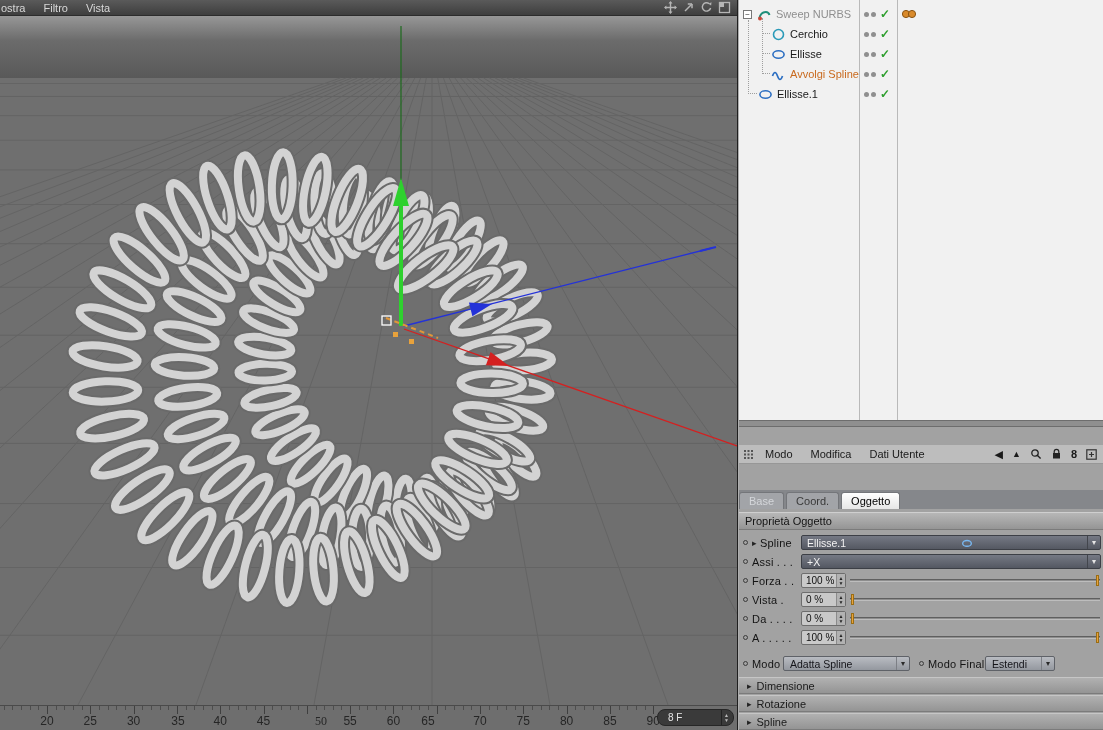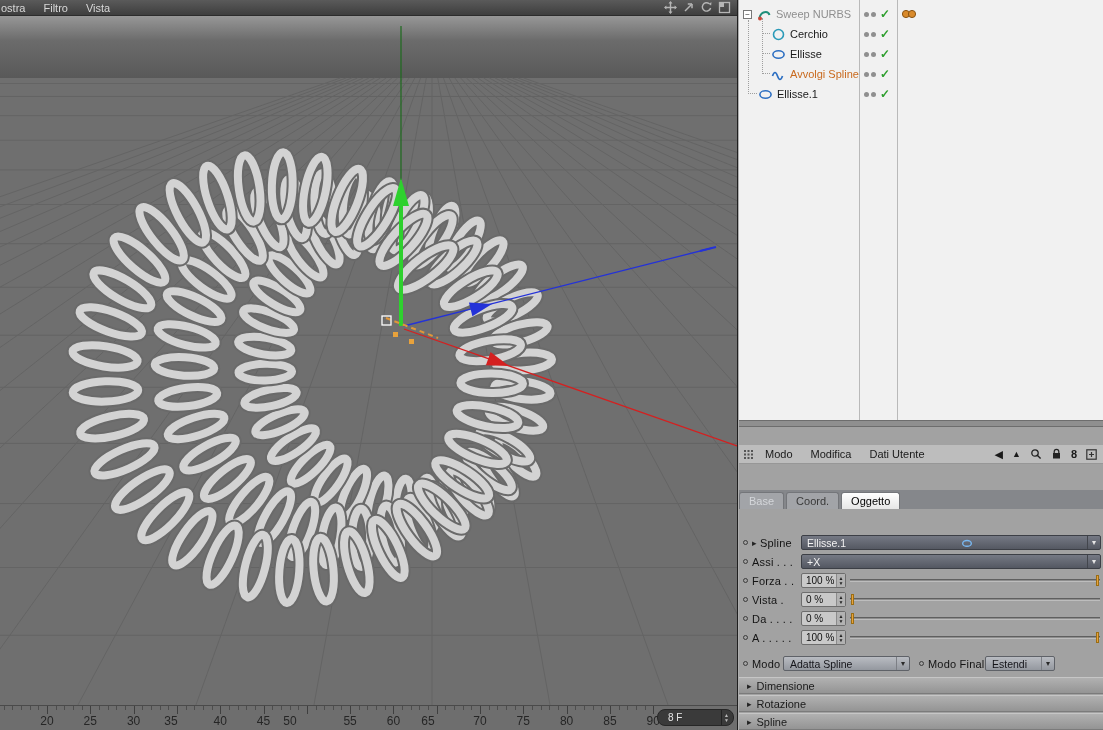--- a/index.html
+++ b/index.html
@@ -488,27 +488,27 @@
           <span class="tickminor" style="left: 635.9px;"></span>
           <span class="tickminor" style="left: 644.5px;"></span>
           <span class="tickminor" style="left: 653.2px;"></span>
           <span class="tickmajor" style="left: 47px;"></span>
           <span class="ruler-label" style="left: 47px;">20</span>
           <span class="tickmajor" style="left: 90.3px;"></span>
           <span class="ruler-label" style="left: 90.3px;">25</span>
           <span class="tickmajor" style="left: 133.6px;"></span>
           <span class="ruler-label" style="left: 133.6px;">30</span>
           <span class="tickmajor" style="left: 176.9px;"></span>
-          <span class="ruler-label" style="left: 171px; text-align: center;">35</span>
+          <span class="ruler-label" style="left: 178px; text-align: center;">35</span>
           <span class="tickmajor" style="left: 220.2px;"></span>
           <span class="ruler-label" style="left: 220.2px;">40</span>
           <span class="tickmajor" style="left: 263.5px;"></span>
           <span class="ruler-label" style="left: 263.5px;">45</span>
           <span class="tickmajor" style="left: 306.8px;"></span>
-          <span class="ruler-label" style="left: 290px;">50</span>
+          <span class="ruler-label" style="left: 321px; font-family: Liberation Serif, serif;">50</span>
           <span class="tickmajor" style="left: 350.1px;"></span>
           <span class="ruler-label" style="left: 350.1px;">55</span>
           <span class="tickmajor" style="left: 393.4px;"></span>
           <span class="ruler-label" style="left: 393.4px;">60</span>
           <span class="tickmajor" style="left: 436.7px;"></span>
           <span class="ruler-label" style="left: 428px;">65</span>
           <span class="tickmajor" style="left: 480px;"></span>
           <span class="ruler-label" style="left: 480px;">70</span>
           <span class="tickmajor" style="left: 523.3px;"></span>
           <span class="ruler-label" style="left: 523.3px;">75</span>
@@ -658,20 +658,23 @@
         </span>
       </div>
 
 
       <div id="am-tabs">
         <span class="tab dim">Base</span>
         <span class="tab">Coord.</span>
         <span class="tab active">Oggetto</span>
       </div>
 
+      <div id="am-sechdr">
+        <span>Proprietà Oggetto</span>
+      </div>
 
       <div class="ar-row" style="top:106px">
         <span class="anim-dot"></span>
         <span class="ar-exp">▸</span>
         <span class="ar-label">Spline</span>
         <span class="field-dark" style="left:62px;width:300px">
           <span>Ellisse.1</span>
           <span style="margin-left:auto;display:flex;align-items:center">
             <svg width="14" height="12" viewBox="0 0 15 15">
                 <ellipse cx="7.5" cy="8" rx="5.4" ry="3.6" fill="none" stroke="#79b8f2" stroke-width="1.7"></ellipse>

